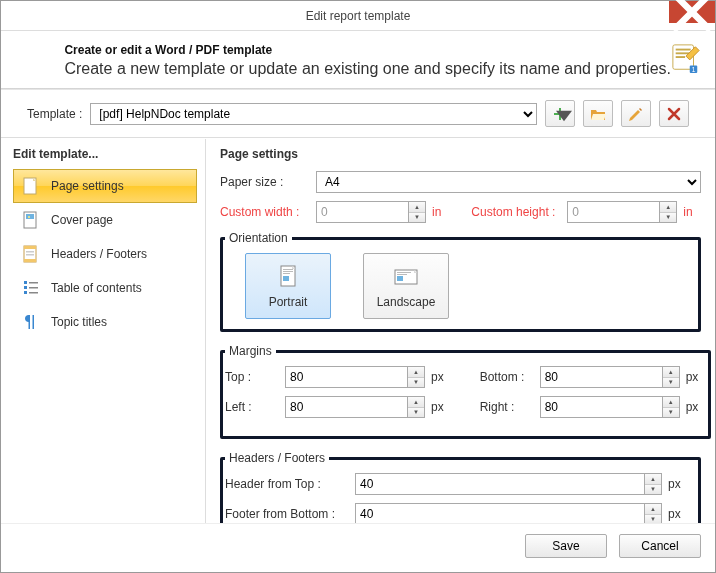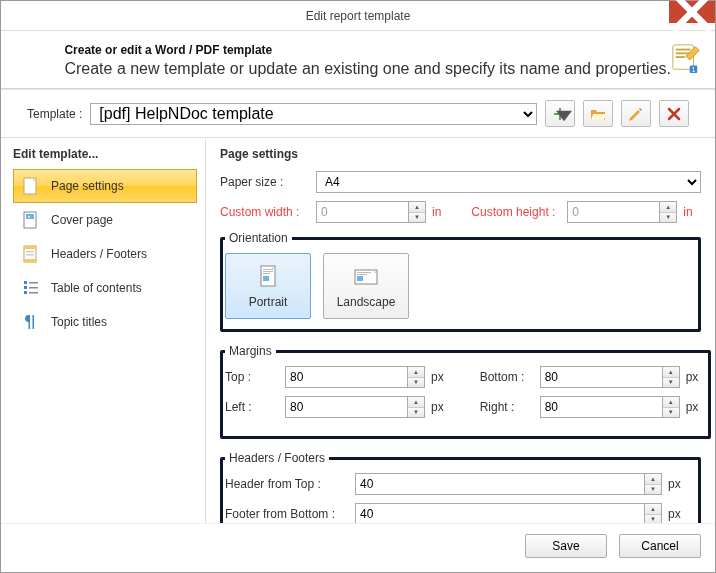--- a/index.html
+++ b/index.html
@@ -9,21 +9,21 @@
   .titlebar-title { flex:1; text-align:center; color:#444; font-size:12px; }
   .close-btn { position:absolute; right:0; top:0; width:46px; height:22px; background:#c74632; color:#fff; display:flex; align-items:center; justify-content:center; cursor:pointer; font-size:11px; }
   .header { padding:12px 14px 10px 18px; display:flex; align-items:flex-start; justify-content:flex-end; }
   .header-title { font-weight:bold; font-size:12px; color:#111; margin-bottom:3px; }
   .header-sub { font-size:16px; color:#333; }
   .header-icon svg { width:30px; height:30px; }
   .divider { height:2px; background:linear-gradient(#ccc,#eee); }
 
   .template-row { display:flex; align-items:center; padding:10px 26px; gap:8px; border-bottom:1px solid #ddd;}
   .template-label { white-space:nowrap; }
-  .template-select { flex:1; height:22px; border:1px solid #a9a9a9; background:#fff; padding:0 4px; font-size:16px; }
+  .template-select { flex:1; height:22px; border:1px solid #a9a9a9; background:#fff; padding:0 4px; font-size:12px; }
   .icon-btn { width:28px; height:25px; border:1px solid #bdbdbd; background:linear-gradient(#fdfdfd,#eee); display:flex; align-items:center; justify-content:center; cursor:pointer; border-radius:2px; }
   .icon-btn svg { width:16px; height:16px; }
 
   .body { flex:1; display:flex; overflow:hidden; border-top:1px solid #fff; }
   .sidebar { width:205px; padding:8px 8px 8px 12px; border-right:1px solid #ddd; box-sizing:border-box; }
   .sidebar-title { font-weight:bold; margin-bottom:8px; }
   .sidebar ul { list-style:none; margin:0; padding:0; }
   .sidebar li { display:flex; align-items:center; gap:10px; height:34px; padding:0 8px; cursor:pointer; }
   .sidebar li.selected { background:linear-gradient(#ffe79c 0%,#ffd65a 49%,#ffca2b 50%,#ffd768 100%); border:1px solid #c9a830; box-sizing:border-box; padding:0 7px; border-radius:0; }
   .sidebar li svg { width:20px; height:20px; flex:0 0 20px; }
@@ -40,21 +40,21 @@
   .spin input:disabled { color:#9a9a9a; background:#fff; }
   .spin .arrows { width:16px; display:flex; flex-direction:column; border:1px solid #a9a9a9; }
   .spin .arrows div { flex:1; display:flex; align-items:center; justify-content:center; cursor:pointer; background:linear-gradient(#fafafa,#e8e8e8); font-size:6px; color:#555; line-height:1; }
   .spin .arrows div:first-child { border-bottom:1px solid #ccc; }
   .unit { margin-left:6px; }
 
   fieldset { border:3px solid #0f172a; border-radius:2px; padding:8px 10px 10px 2px; margin:0 0 12px 0; }
   legend { padding:0 4px; color:#333; }
 
   .orientation-row { display:flex; gap:12px; }
-  .orient-btn { width:84px; height:64px; border:1px solid #adadad; background:linear-gradient(#fdfdfd,#f0f0f0); display:flex; flex-direction:column; align-items:center; justify-content:center; gap:4px; cursor:pointer; border-radius:2px; }
+  .orient-btn { width:84px; height:64px; border:1px solid #adadad; background:linear-gradient(#fdfdfd,#f0f0f0); display:flex; flex-direction:column; align-items:center; justify-content:center; gap:4px; cursor:pointer; border-radius:2px;margin-left:20px; }
   .orient-btn.selected { border:1px solid #6aa9e2; background:linear-gradient(#eaf3fb,#cfe6fb); }
   .orient-btn svg { width:28px; height:28px; }
   .orient-btn span { font-size:12px; }
 
   .margins-row { display:flex; align-items:center; margin-bottom:8px; }
   .margins-row .mlbl { width:60px; }
   .margins-row .spin { width:140px; }
   .margins-row .gap { width:36px; }
   .margins-row .mlbl2 { width:60px; }
 

